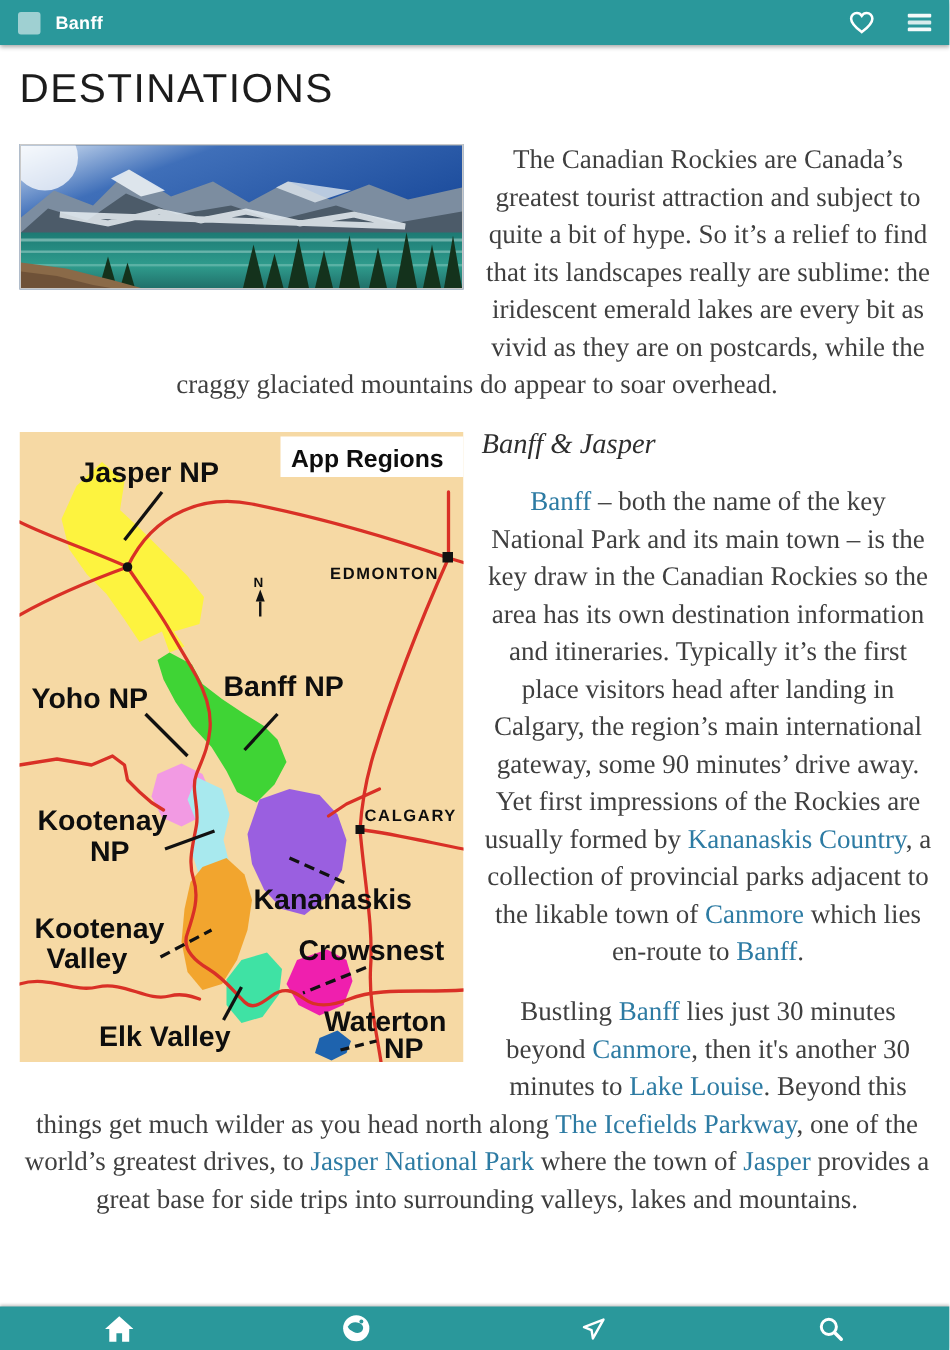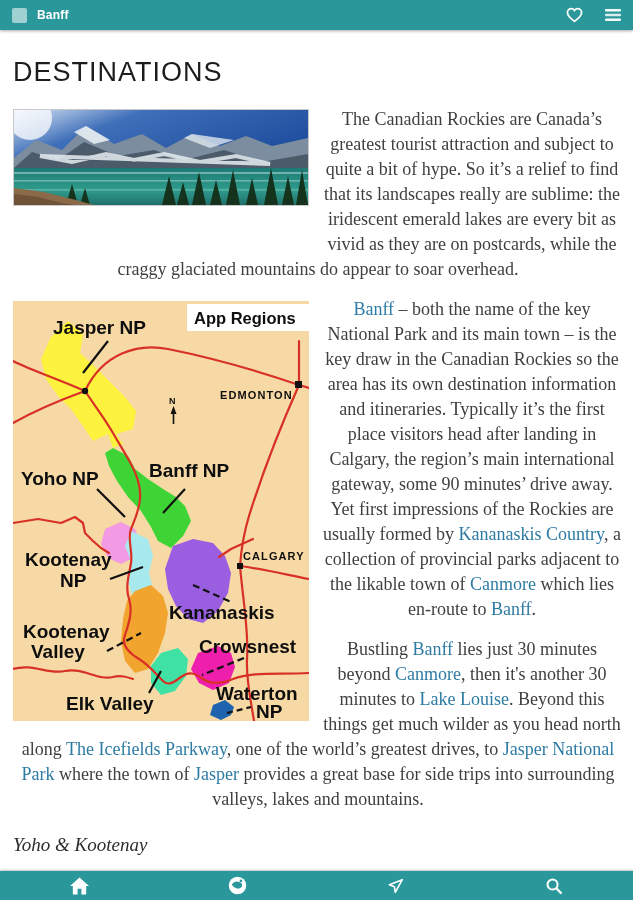--- a/index.html
+++ b/index.html
@@ -48,21 +48,21 @@
   
   .content {
     position: absolute; top: 30px; bottom: 29px; left: 0; right: 0;
     padding: 12px 10px 0 13px;
     overflow: hidden;
   }
   h1.page-title {
     font-family: "Liberation Sans", sans-serif;
     font-size: 27px; font-weight: 400; letter-spacing: 1px;
     color: #1c1c1c;
-    margin: 15px 0 19px;
+    margin: 2px 0 19px;
   }
   .article { color: #3f3f3f; font-size: 18px; line-height: 25px; }
   .article p { margin: 0 0 15px; text-align: center; }
   .link { color: var(--link, #2d7ba3); cursor: pointer; }
   h2.sec-heading {
     font-style: italic; font-weight: normal;
     font-size: 19px; color: #2e2e2e;
     margin: 1px 0 13px;
   }
   h2.next-heading { margin-top: 20px; margin-bottom: 0; }
@@ -229,24 +229,24 @@
           <text class="map-label" x="186" y="352" font-size="19">Crowsnest</text>
           <text class="map-label" x="53" y="409" font-size="19">Elk Valley</text>
           <text class="map-label" x="203" y="399" font-size="19">Waterton</text>
           <text class="map-label" x="243" y="417" font-size="19">NP</text>
           <text class="map-label" x="207" y="98" font-size="11" letter-spacing="1.1">EDMONTON</text>
           <text class="map-label" x="230" y="259" font-size="11" letter-spacing="1.1">CALGARY</text>
         </g>
       </svg>
     </figure>
 
+    <h2 class="sec-heading">Banff &amp; Jasper</h2>
     <p><a class="link">Banff</a><span> – both the name of the key National Park and its main town – is the key draw in the Canadian Rockies so the area has its own destination information and itineraries. Typically it’s the first place visitors head after landing in Calgary, the region’s main international gateway, some 90 minutes’ drive away. Yet first impressions of the Rockies are usually formed by </span><a class="link">Kananaskis Country</a><span>, a collection of provincial parks adjacent to the likable town of </span><a class="link">Canmore</a><span> which lies en-route to </span><a class="link">Banff</a><span>.</span></p>
     <p><span>Bustling </span><a class="link">Banff</a><span> lies just 30 minutes beyond </span><a class="link">Canmore</a><span>, then it's another 30 minutes to </span><a class="link">Lake Louise</a><span>. Beyond this things get much wilder as you head north along </span><a class="link">The Icefields Parkway</a><span>, one of the world’s greatest drives, to </span><a class="link">Jasper National Park</a><span> where the town of </span><a class="link">Jasper</a><span> provides a great base for side trips into surrounding valleys, lakes and mountains.</span></p>
 
-    <h2 class="sec-heading next-heading">Yoho &amp; Kootenay</h2>
   </div>
 </main>
 
 <nav class="bottombar">
   <span class="navitem">
     <svg width="19" height="18" viewBox="0 0 20 18">
       <path d="M10 0 L20 9 L17 9 L17 18 L12 18 L12 12 L8 12 L8 18 L3 18 L3 9 L0 9 Z" fill="#ffffff"></path>
     </svg>
   </span>
   <span class="navitem">

